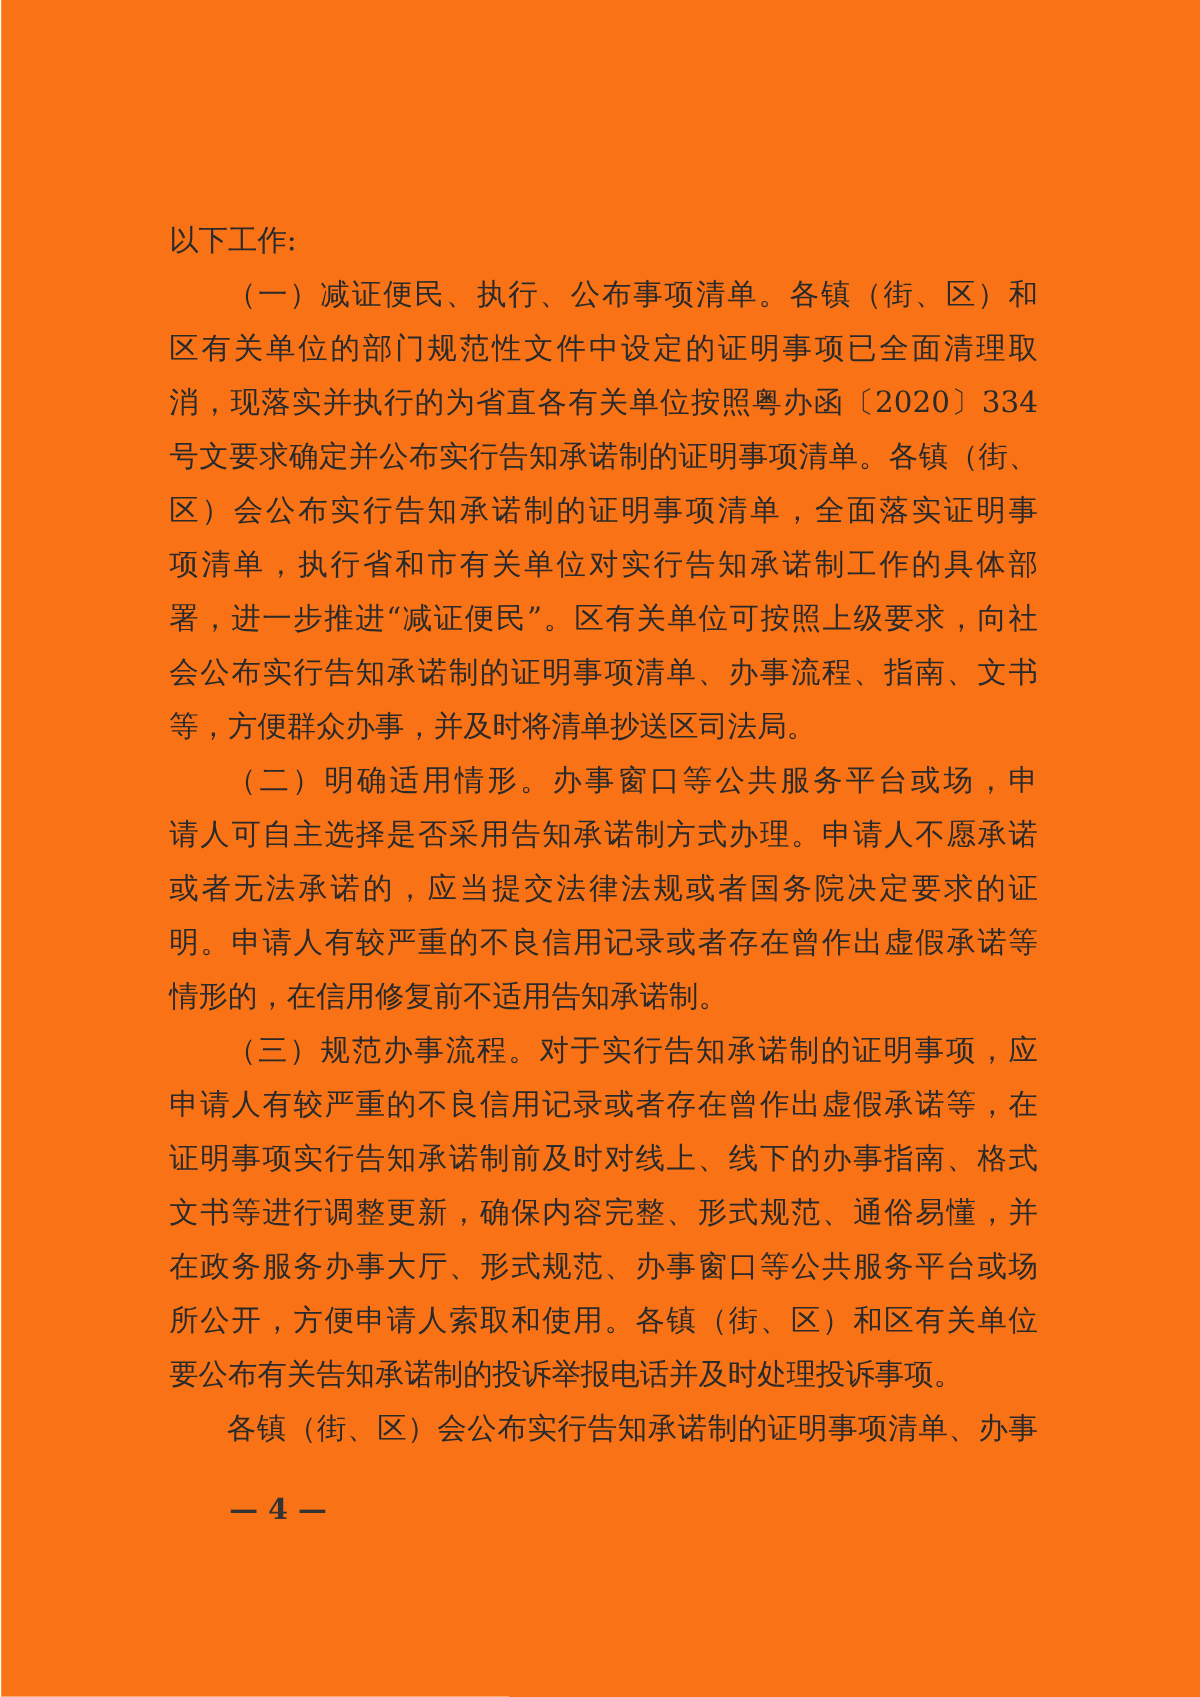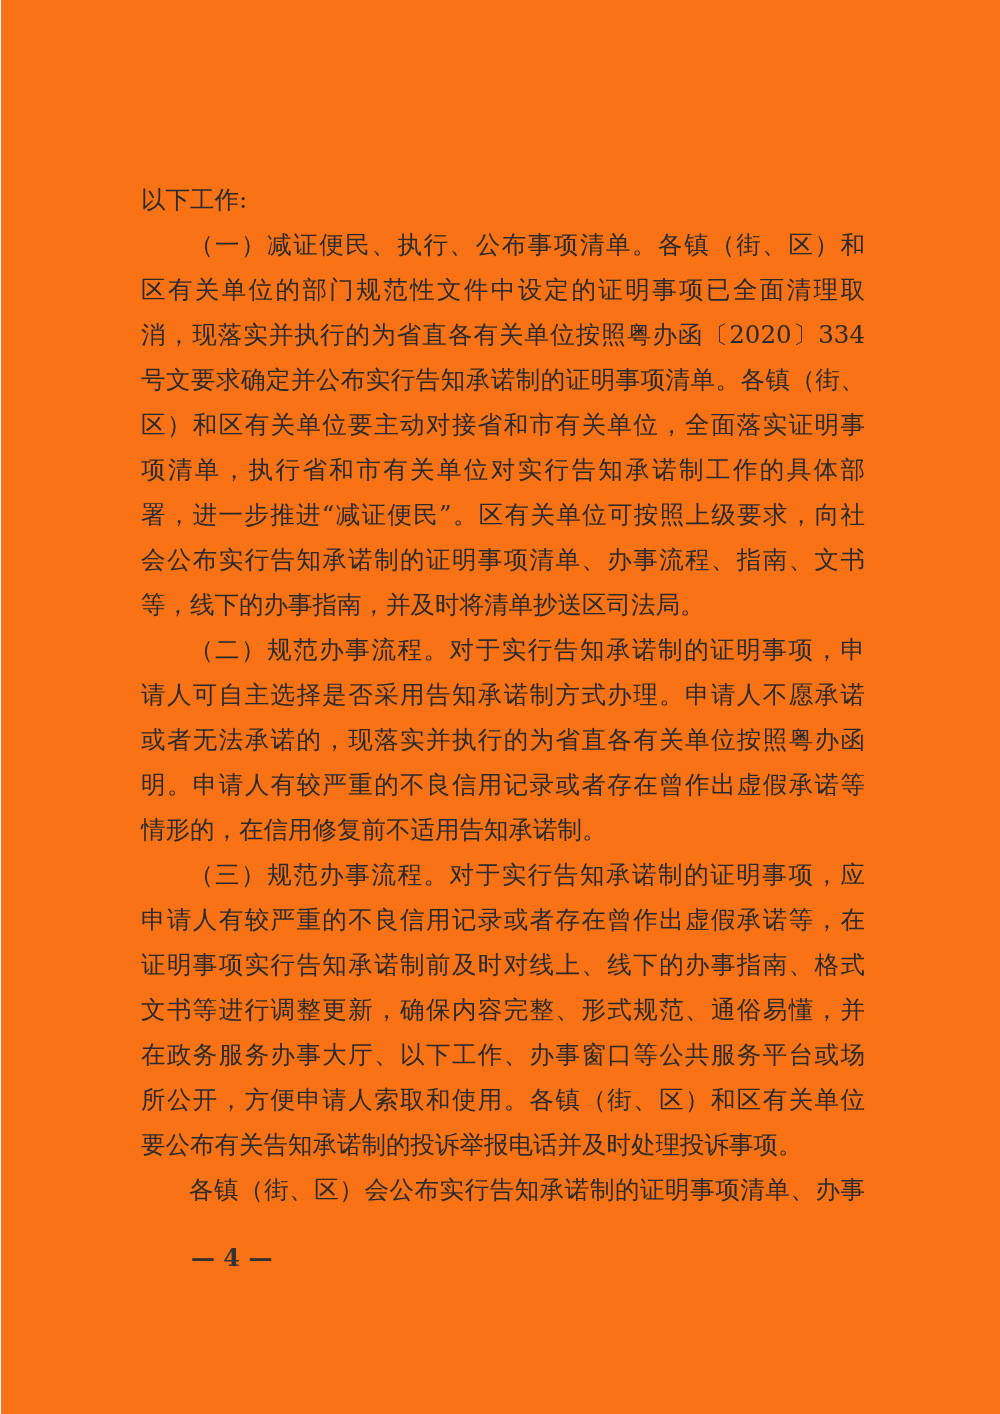--- a/index.html
+++ b/index.html
@@ -21,33 +21,33 @@
 </head>
 <body>
 
 <div class="page">
   <div id="lines">
     <div class="line last" style="top:180px">以下工作:</div>
     <div class="line indent" style="top:225px">（一）减证便民、执行、公布事项清单。各镇（街、区）和</div>
     <div class="line" style="top:270px">区有关单位的部门规范性文件中设定的证明事项已全面清理取</div>
     <div class="line" style="top:315px">消，现落实并执行的为省直各有关单位按照粤办函〔2020〕334</div>
     <div class="line" style="top:360px">号文要求确定并公布实行告知承诺制的证明事项清单。各镇（街、</div>
-    <div class="line" style="top:405px">区）和区有关单位要主动对接省和市有关单位，全面落实证明事</div>
+    <div class="line" style="top:405px">区）会公布实行告知承诺制的证明事项清单，全面落实证明事</div>
     <div class="line" style="top:450px">项清单，执行省和市有关单位对实行告知承诺制工作的具体部</div>
     <div class="line" style="top:495px">署，进一步推进“减证便民”。区有关单位可按照上级要求，向社</div>
     <div class="line" style="top:540px">会公布实行告知承诺制的证明事项清单、办事流程、指南、文书</div>
-    <div class="line last" style="top:585px">等，线下的办事指南，并及时将清单抄送区司法局。</div>
-    <div class="line indent" style="top:630px">（二）规范办事流程。对于实行告知承诺制的证明事项，申</div>
+    <div class="line last" style="top:585px">等，方便群众办事，并及时将清单抄送区司法局。</div>
+    <div class="line indent" style="top:630px">（二）明确适用情形。办事窗口等公共服务平台或场，申</div>
     <div class="line" style="top:675px">请人可自主选择是否采用告知承诺制方式办理。申请人不愿承诺</div>
-    <div class="line" style="top:720px">或者无法承诺的，现落实并执行的为省直各有关单位按照粤办函</div>
+    <div class="line" style="top:720px">或者无法承诺的，应当提交法律法规或者国务院决定要求的证</div>
     <div class="line" style="top:765px">明。申请人有较严重的不良信用记录或者存在曾作出虚假承诺等</div>
     <div class="line last" style="top:810px">情形的，在信用修复前不适用告知承诺制。</div>
     <div class="line indent" style="top:855px">（三）规范办事流程。对于实行告知承诺制的证明事项，应</div>
     <div class="line" style="top:900px">申请人有较严重的不良信用记录或者存在曾作出虚假承诺等，在</div>
     <div class="line" style="top:945px">证明事项实行告知承诺制前及时对线上、线下的办事指南、格式</div>
     <div class="line" style="top:990px">文书等进行调整更新，确保内容完整、形式规范、通俗易懂，并</div>
-    <div class="line" style="top:1035px">在政务服务办事大厅、以下工作、办事窗口等公共服务平台或场</div>
+    <div class="line" style="top:1035px">在政务服务办事大厅、形式规范、办事窗口等公共服务平台或场</div>
     <div class="line" style="top:1080px">所公开，方便申请人索取和使用。各镇（街、区）和区有关单位</div>
     <div class="line last" style="top:1125px">要公布有关告知承诺制的投诉举报电话并及时处理投诉事项。</div>
     <div class="line indent" style="top:1170px">各镇（街、区）会公布实行告知承诺制的证明事项清单、办事</div>
   </div>
   <div class="pagenum">— 4 —</div>
 </div>
 
 </body></html>

